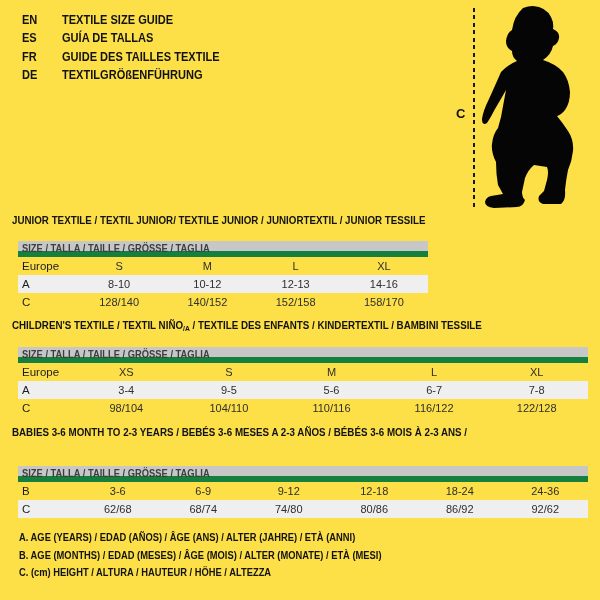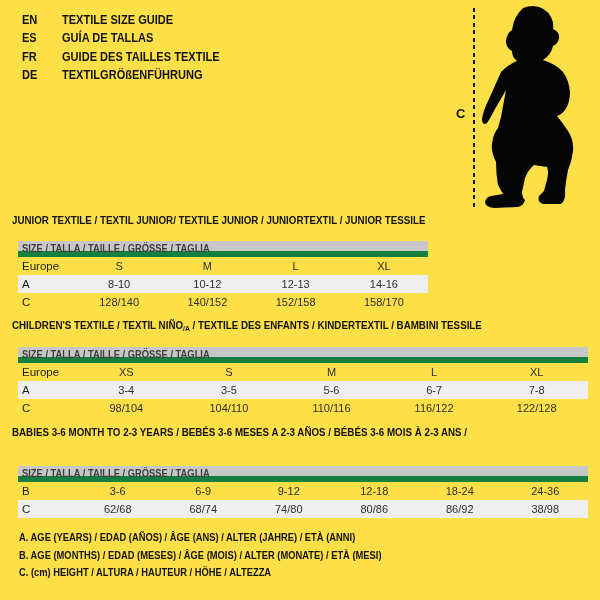--- a/index.html
+++ b/index.html
@@ -138,21 +138,21 @@
       <td class="rowlabel">Europe</td>
       <td>XS</td>
       <td>S</td>
       <td>M</td>
       <td>L</td>
       <td>XL</td>
     </tr>
     <tr>
       <td class="rowlabel">A</td>
       <td>3-4</td>
-      <td>3-5</td>
+      <td>9-5</td>
       <td>5-6</td>
       <td>6-7</td>
       <td>7-8</td>
     </tr>
     <tr>
       <td class="rowlabel">C</td>
       <td>98/104</td>
       <td>104/110</td>
       <td>110/116</td>
       <td>116/122</td>
@@ -178,21 +178,21 @@
       <td>18-24</td>
       <td>24-36</td>
     </tr>
     <tr>
       <td class="rowlabel">C</td>
       <td>62/68</td>
       <td>68/74</td>
       <td>74/80</td>
       <td>80/86</td>
       <td>86/92</td>
-      <td>38/98</td>
+      <td>92/62</td>
     </tr>
   </tbody>
     </table>
 
   <div class="footnotes">
     <div class="footnote">
       <span class="cond">A. AGE (YEARS) / EDAD (AÑOS) / ÂGE (ANS) / ALTER (JAHRE) / ETÀ (ANNI)</span>
     </div>
     <div class="footnote">
       <span class="cond">B. AGE (MONTHS) / EDAD (MESES) / ÂGE (MOIS) / ALTER (MONATE) / ETÀ (MESI)</span>

